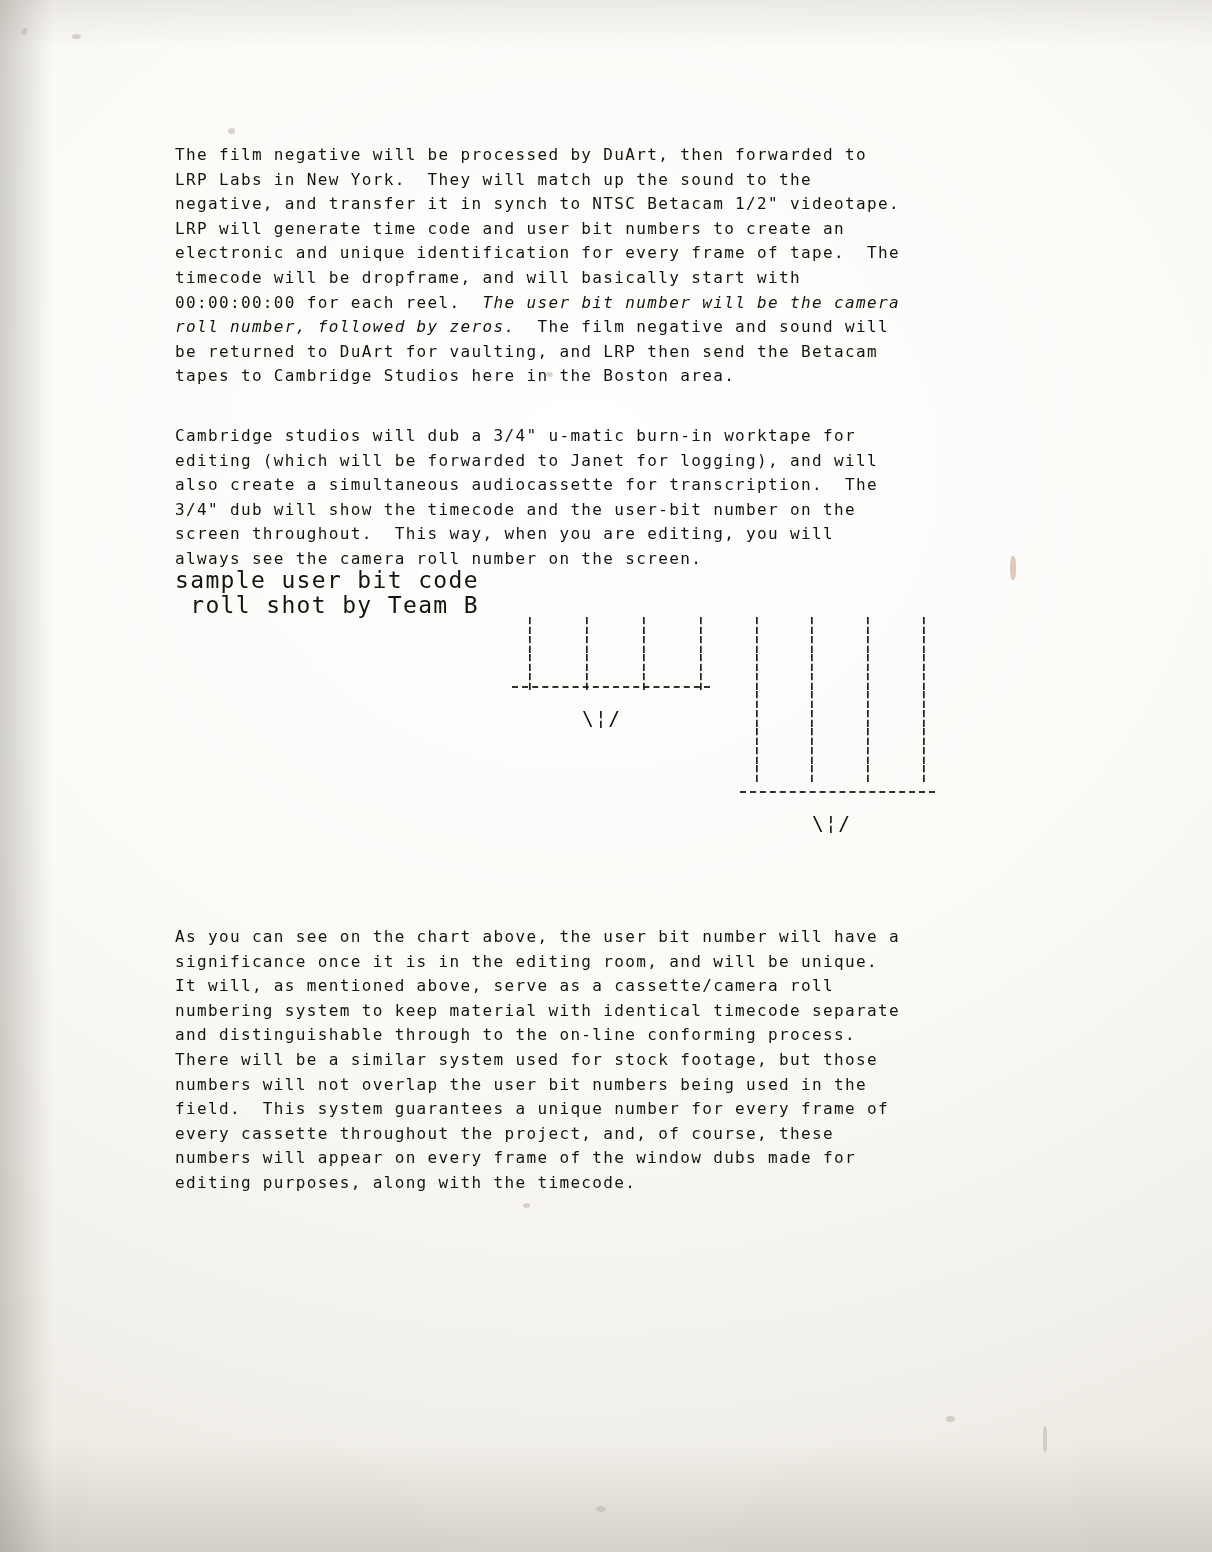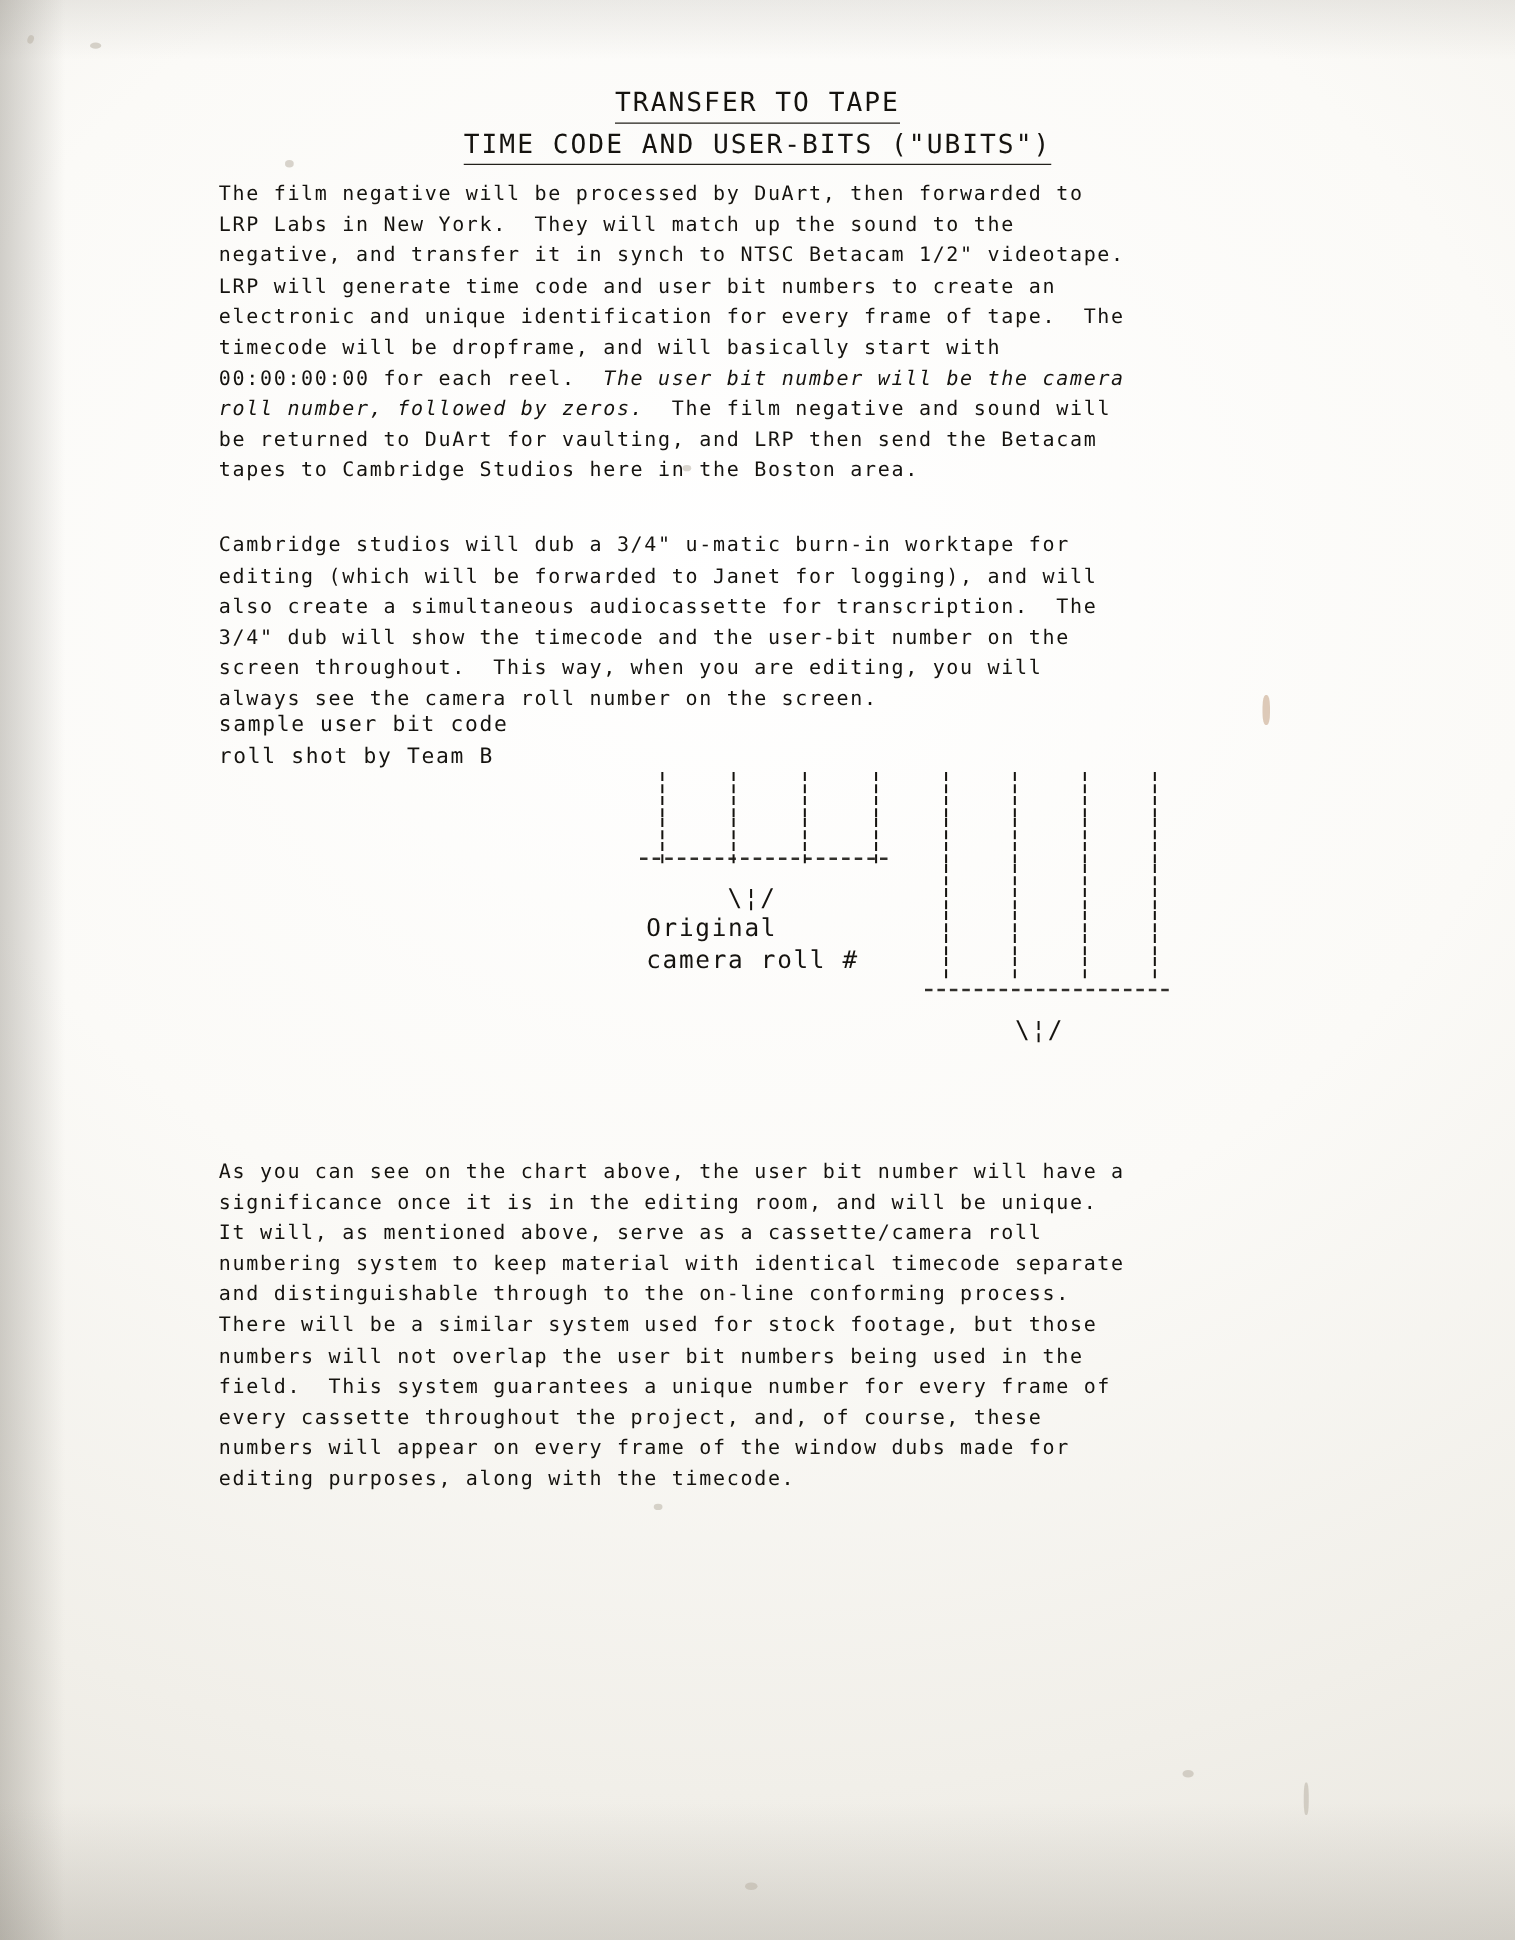--- a/index.html
+++ b/index.html
@@ -75,24 +75,25 @@
   }
   .italic { font-style: italic; }
 
   #para-1 { top: 143px; }
   #para-2 { top: 400px; margin-top: 24px; }
   #para-4 { top: 925px; }
 
   .diagram {
     position: absolute;
     left: 175px;
-    font-size: 17px;
+    font-size: 23px;
     line-height: 24.6px;
     letter-spacing: 1.35px;
     white-space: pre;
+    text-align: right;
   }
   #diagram-label { top: 568px; }
   #diagram-grid { top: 568px; left: 512px; }
   .digit-row { white-space: pre; }
 
   .rule-left {
     position: absolute;
     left: 512px;
     top: 686px;
     width: 198px;
@@ -157,25 +158,20 @@
   <div class="speck" id="speck-c"></div>
   <div class="speck" id="speck-d"></div>
   <div class="speck" id="speck-e"></div>
   <div class="speck" id="speck-f"></div>
   <div class="speck" id="speck-g"></div>
   <div class="speck" id="speck-h"></div>
   <div class="speck" id="speck-i"></div>
 
   <div id="content">
 
-    <div class="title-block">
-      <div class="title-line title-line-1">TRANSFER TO TAPE</div>
-      <br>
-      <div class="title-line title-line-2">TIME CODE AND USER-BITS ("UBITS")</div>
-    </div>
 
     <div class="para" id="para-1"><span>The film negative will be processed by DuArt, then forwarded to
 LRP Labs in New York.  They will match up the sound to the
 negative, and transfer it in synch to NTSC Betacam 1/2" videotape.
 LRP will generate time code and user bit numbers to create an
 electronic and unique identification for every frame of tape.  The
 timecode will be dropframe, and will basically start with
 00:00:00:00 for each reel.  </span><span class="italic">The user bit number will be the camera
 roll number, followed by zeros.</span><span>  The film negative and sound will
 be returned to DuArt for vaulting, and LRP then send the Betacam
@@ -241,22 +237,20 @@
 ¦
 ¦
 ¦
 ¦
 ¦
 ¦
 ¦</div>
 
     <div class="rule-left"></div>
     <div class="arrowtext" id="orig-arrow">\¦/</div>
-    <div class="arrowtext" id="orig-caption"><span>Original</span>
-<span>camera roll #</span></div>
 
     <div class="rule-right"></div>
     <div class="arrowtext" id="last-arrow">\¦/</div>
 
     <div class="para" id="para-4">As you can see on the chart above, the user bit number will have a
 significance once it is in the editing room, and will be unique.
 It will, as mentioned above, serve as a cassette/camera roll
 numbering system to keep material with identical timecode separate
 and distinguishable through to the on-line conforming process.
 There will be a similar system used for stock footage, but those

